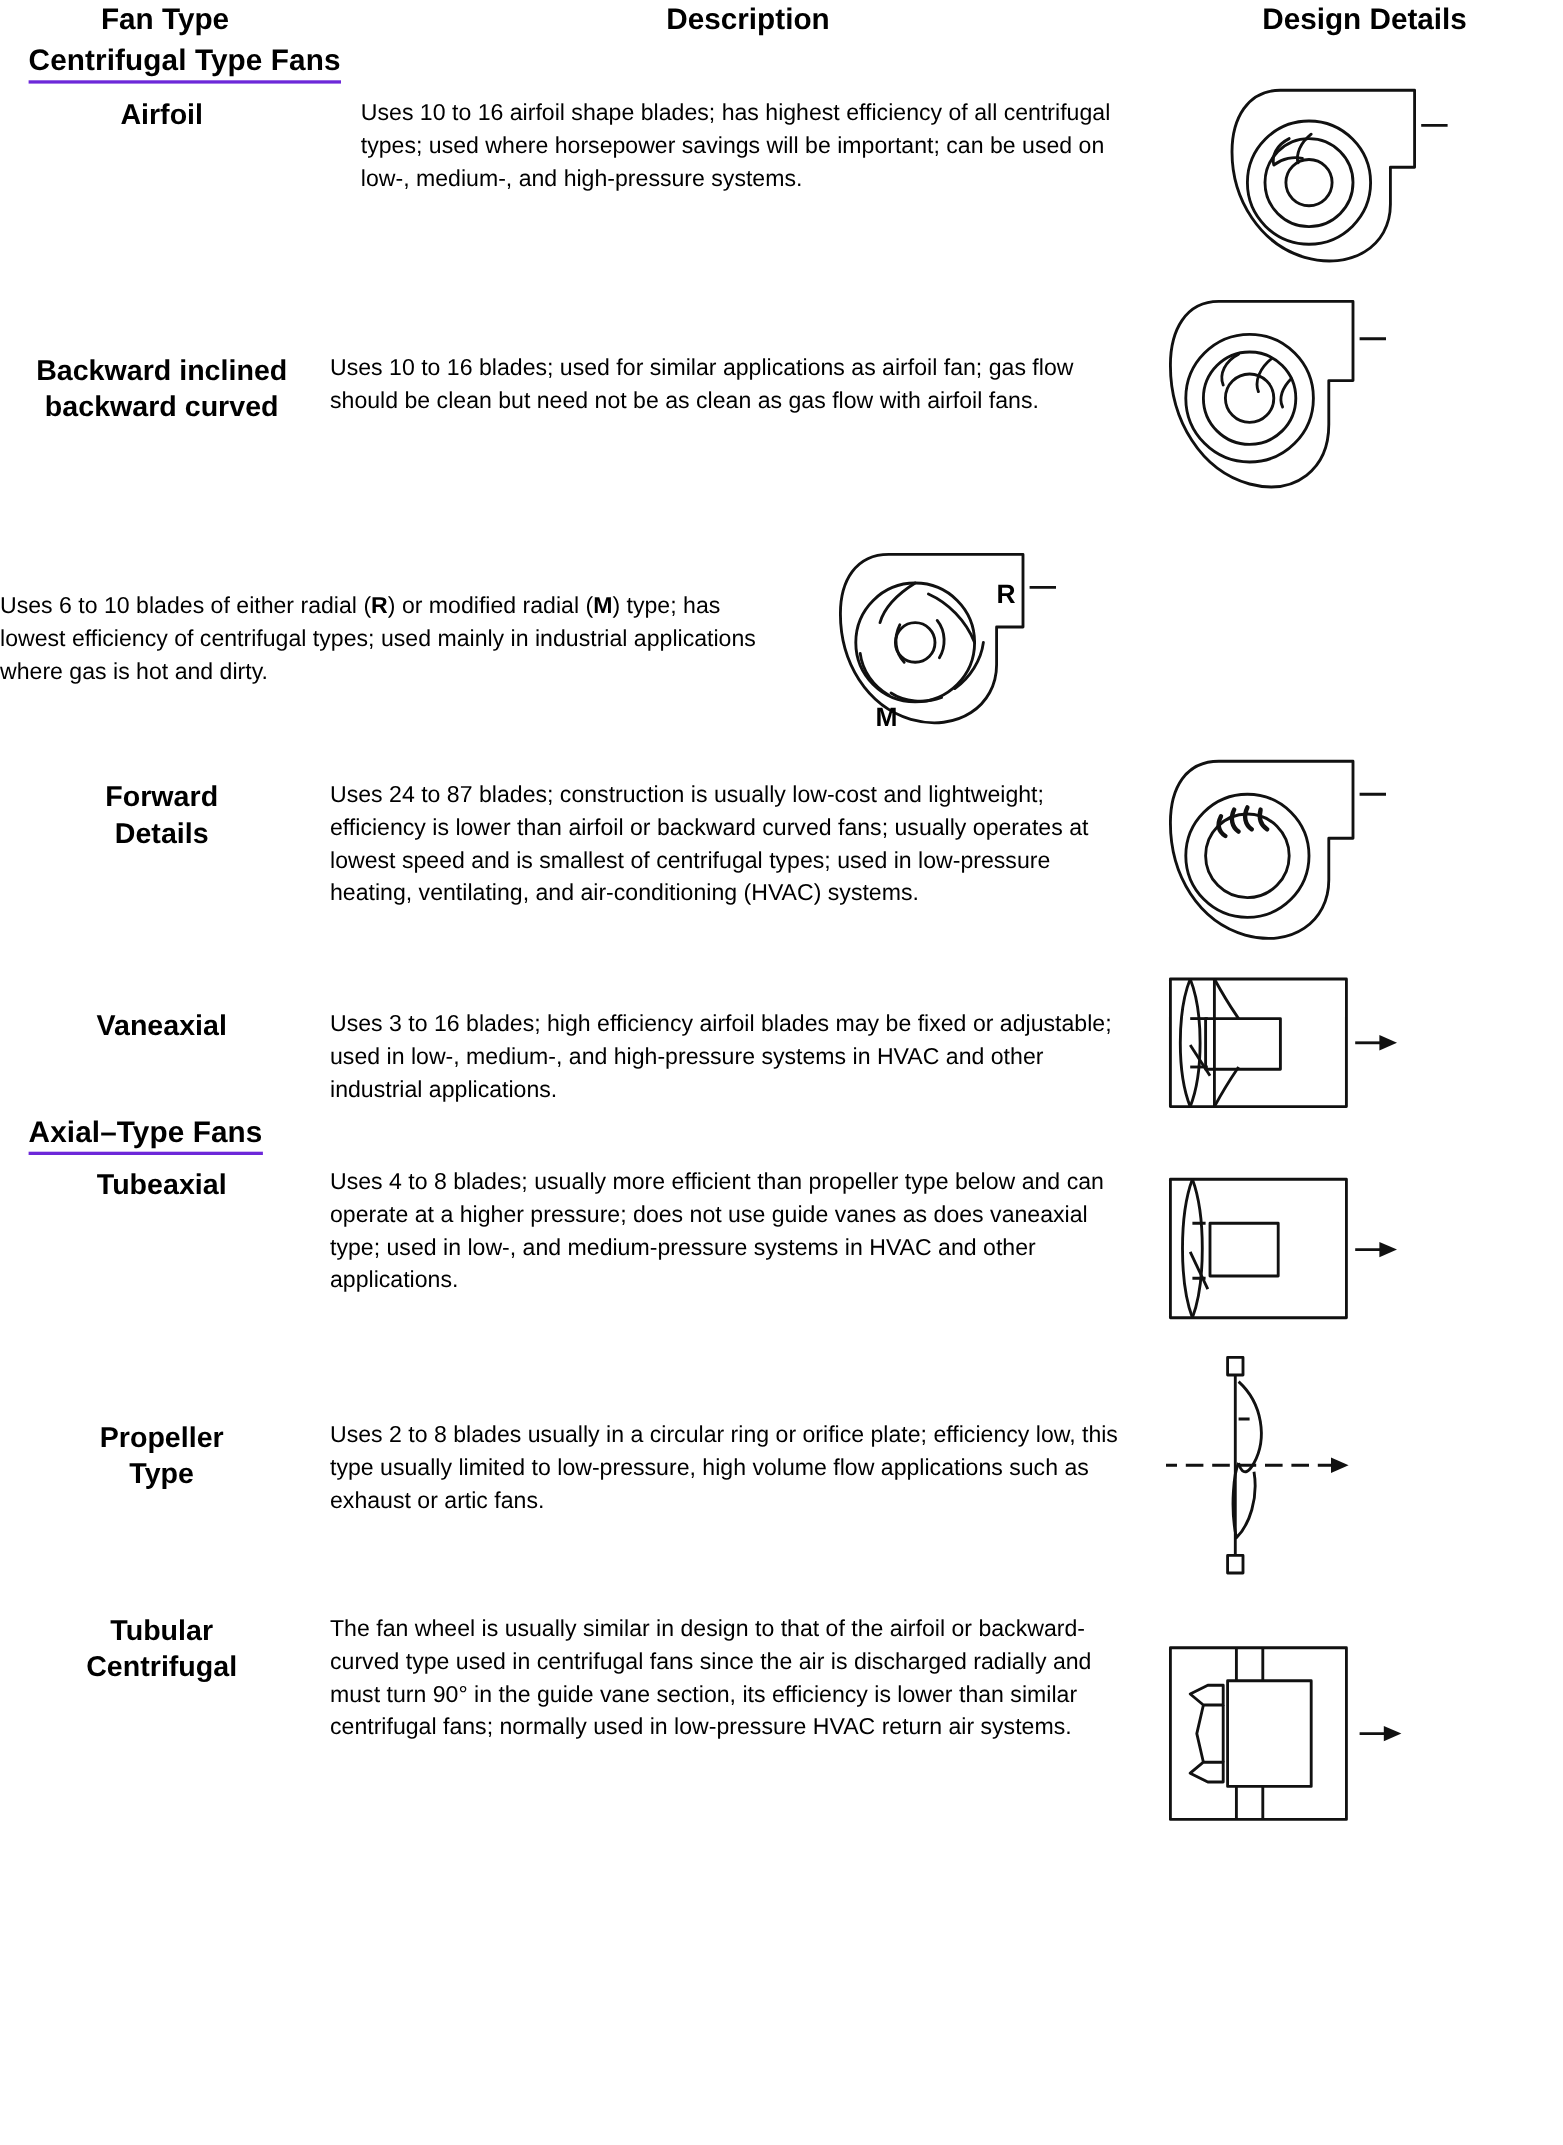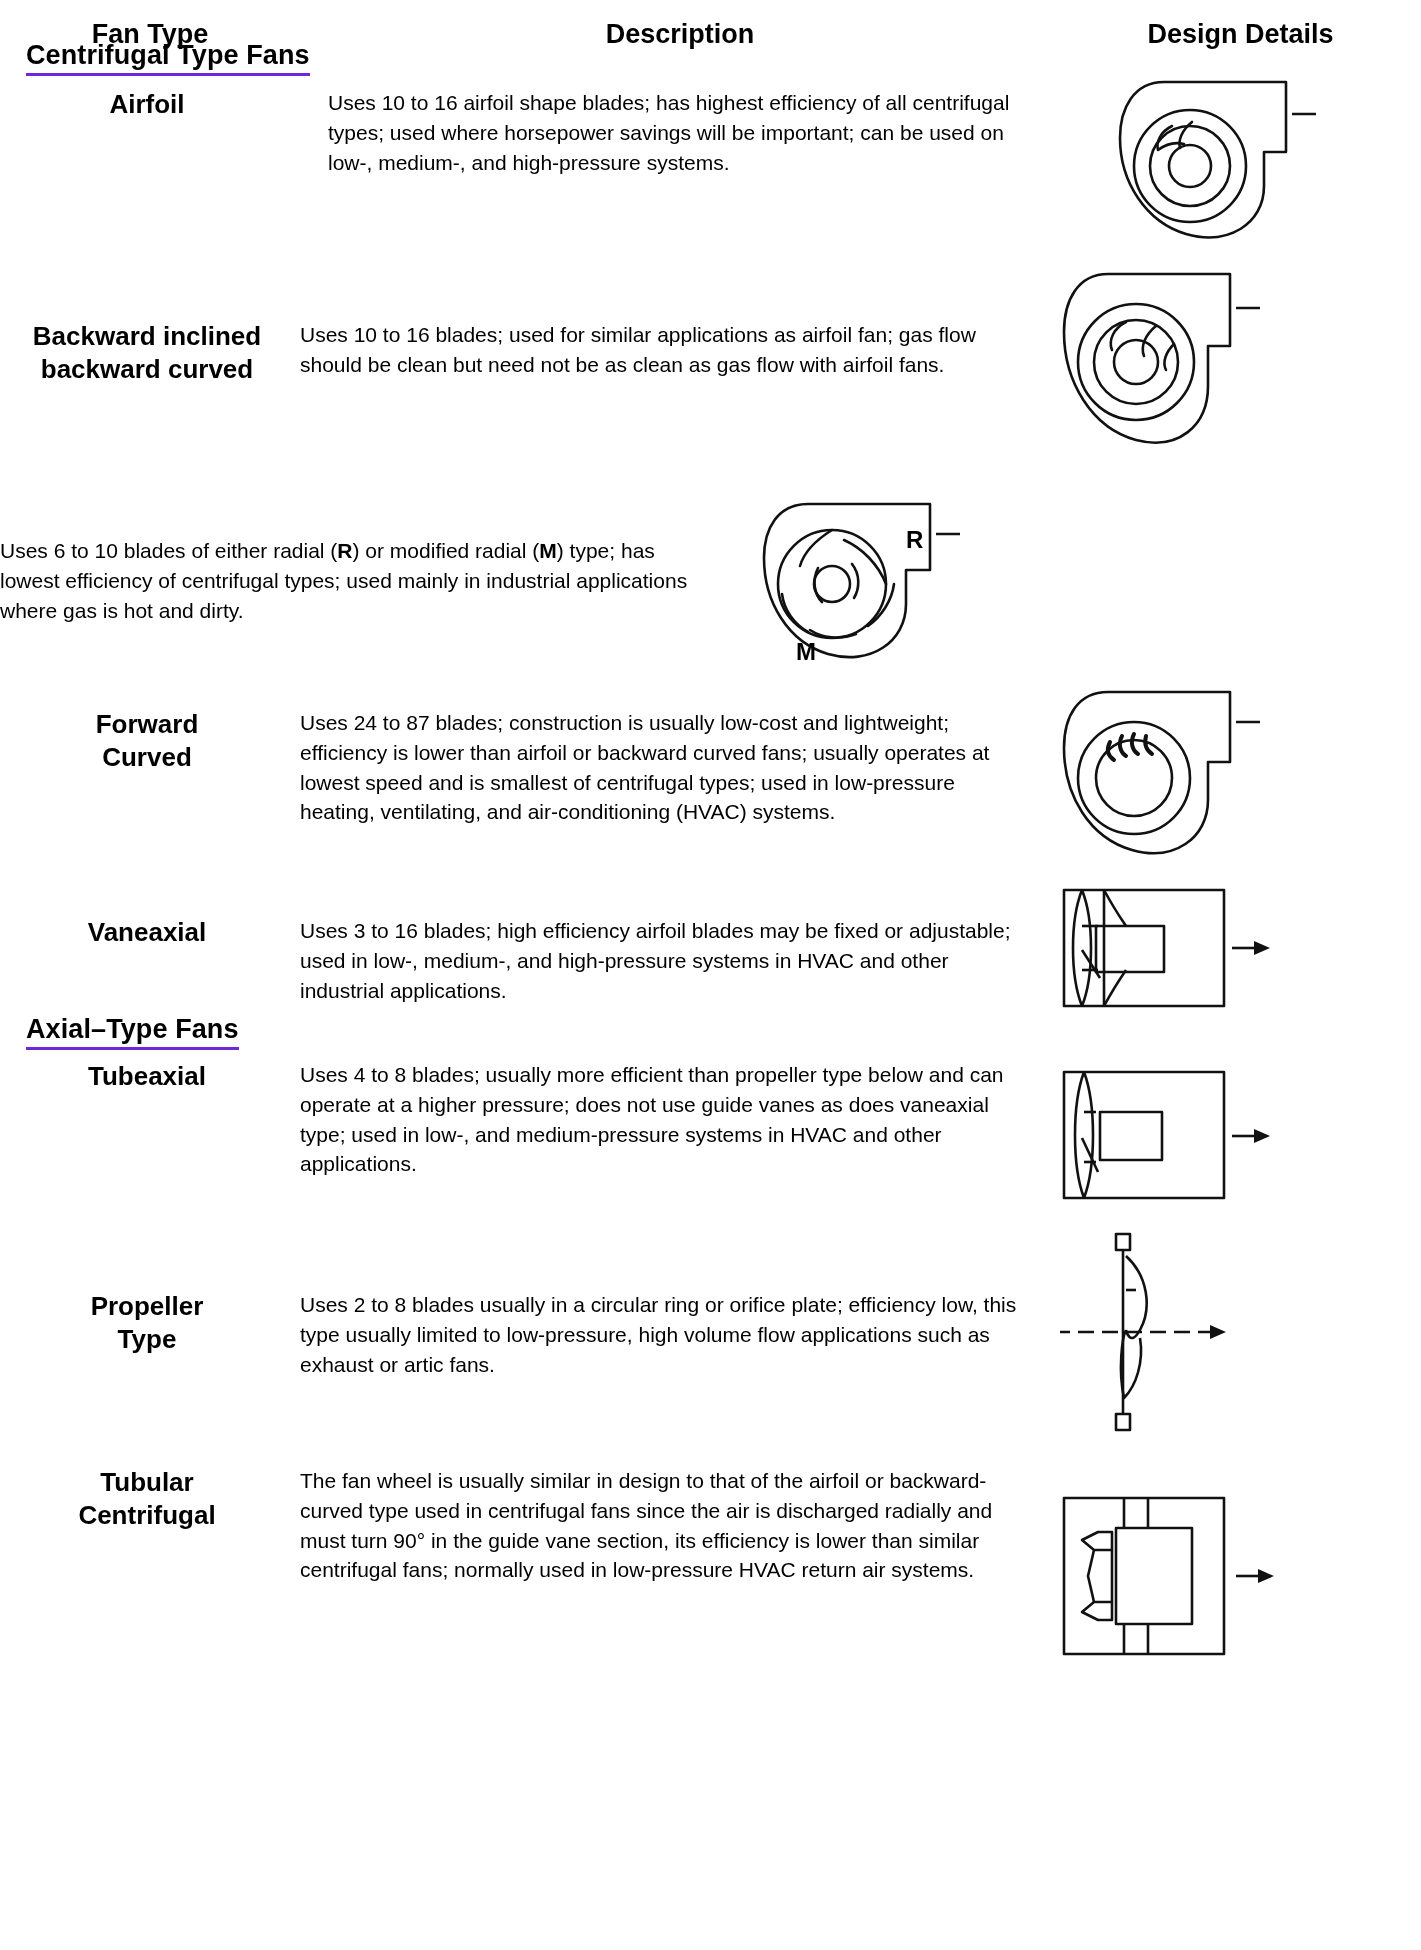--- a/index.html
+++ b/index.html
@@ -18,21 +18,21 @@
     width: 1421px;
     height: 1950px;
     padding: 0;
   }
 
   
   .head-row {
     display: flex;
     align-items: flex-start;
     height: 40px;
-    padding-top: 20px;
+    padding-top: 3px;
   }
   .head-cell {
     font-weight: bold;
     font-size: 27px;
     text-align: center;
     line-height: 1.1;
   }
   .col-type   { width: 300px; flex: 0 0 300px; }
   .col-desc   { width: 760px; flex: 0 0 760px; }
   .col-detail { width: 361px; flex: 0 0 361px; }
@@ -174,21 +174,21 @@
         <text class="svg-label" x="36" y="164">M</text>
         <path d="M176 38 H210" stroke="#111" stroke-width="2.6" fill="none"></path>
         <path d="M204 31 L220 38 L204 45 Z" fill="#111"></path>
       </svg>
     </div>
   </div>
 
   <div class="row" style="height:200px;">
     <div class="cell-type pad-t-22">
       <div>Forward</div>
-      <div>Curved</div>
+      <div>Details</div>
     </div>
     <div class="cell-desc pad-t-22">Uses 24 to 87 blades; construction is usually low-cost and lightweight; efficiency is lower than airfoil or backward curved fans; usually operates at lowest speed and is smallest of centrifugal types; used in low-pressure heating, ventilating, and air-conditioning (HVAC) systems.</div>
     <div class="cell-detail">
       <svg width="200" height="190" viewBox="0 0 200 190">
         <g fill="none" stroke="#111" stroke-width="2.6" stroke-linejoin="round" stroke-linecap="round">
           <path d="M150 6 H48 C18 6 4 30 4 62 C4 110 30 152 72 164 C114 176 148 152 148 114 L148 76 H170 L170 6 Z"></path>
           <circle cx="74" cy="92" r="56"></circle>
           <circle cx="74" cy="92" r="38"></circle>
         </g>
         <g fill="none" stroke="#111" stroke-width="4" stroke-linecap="round">

